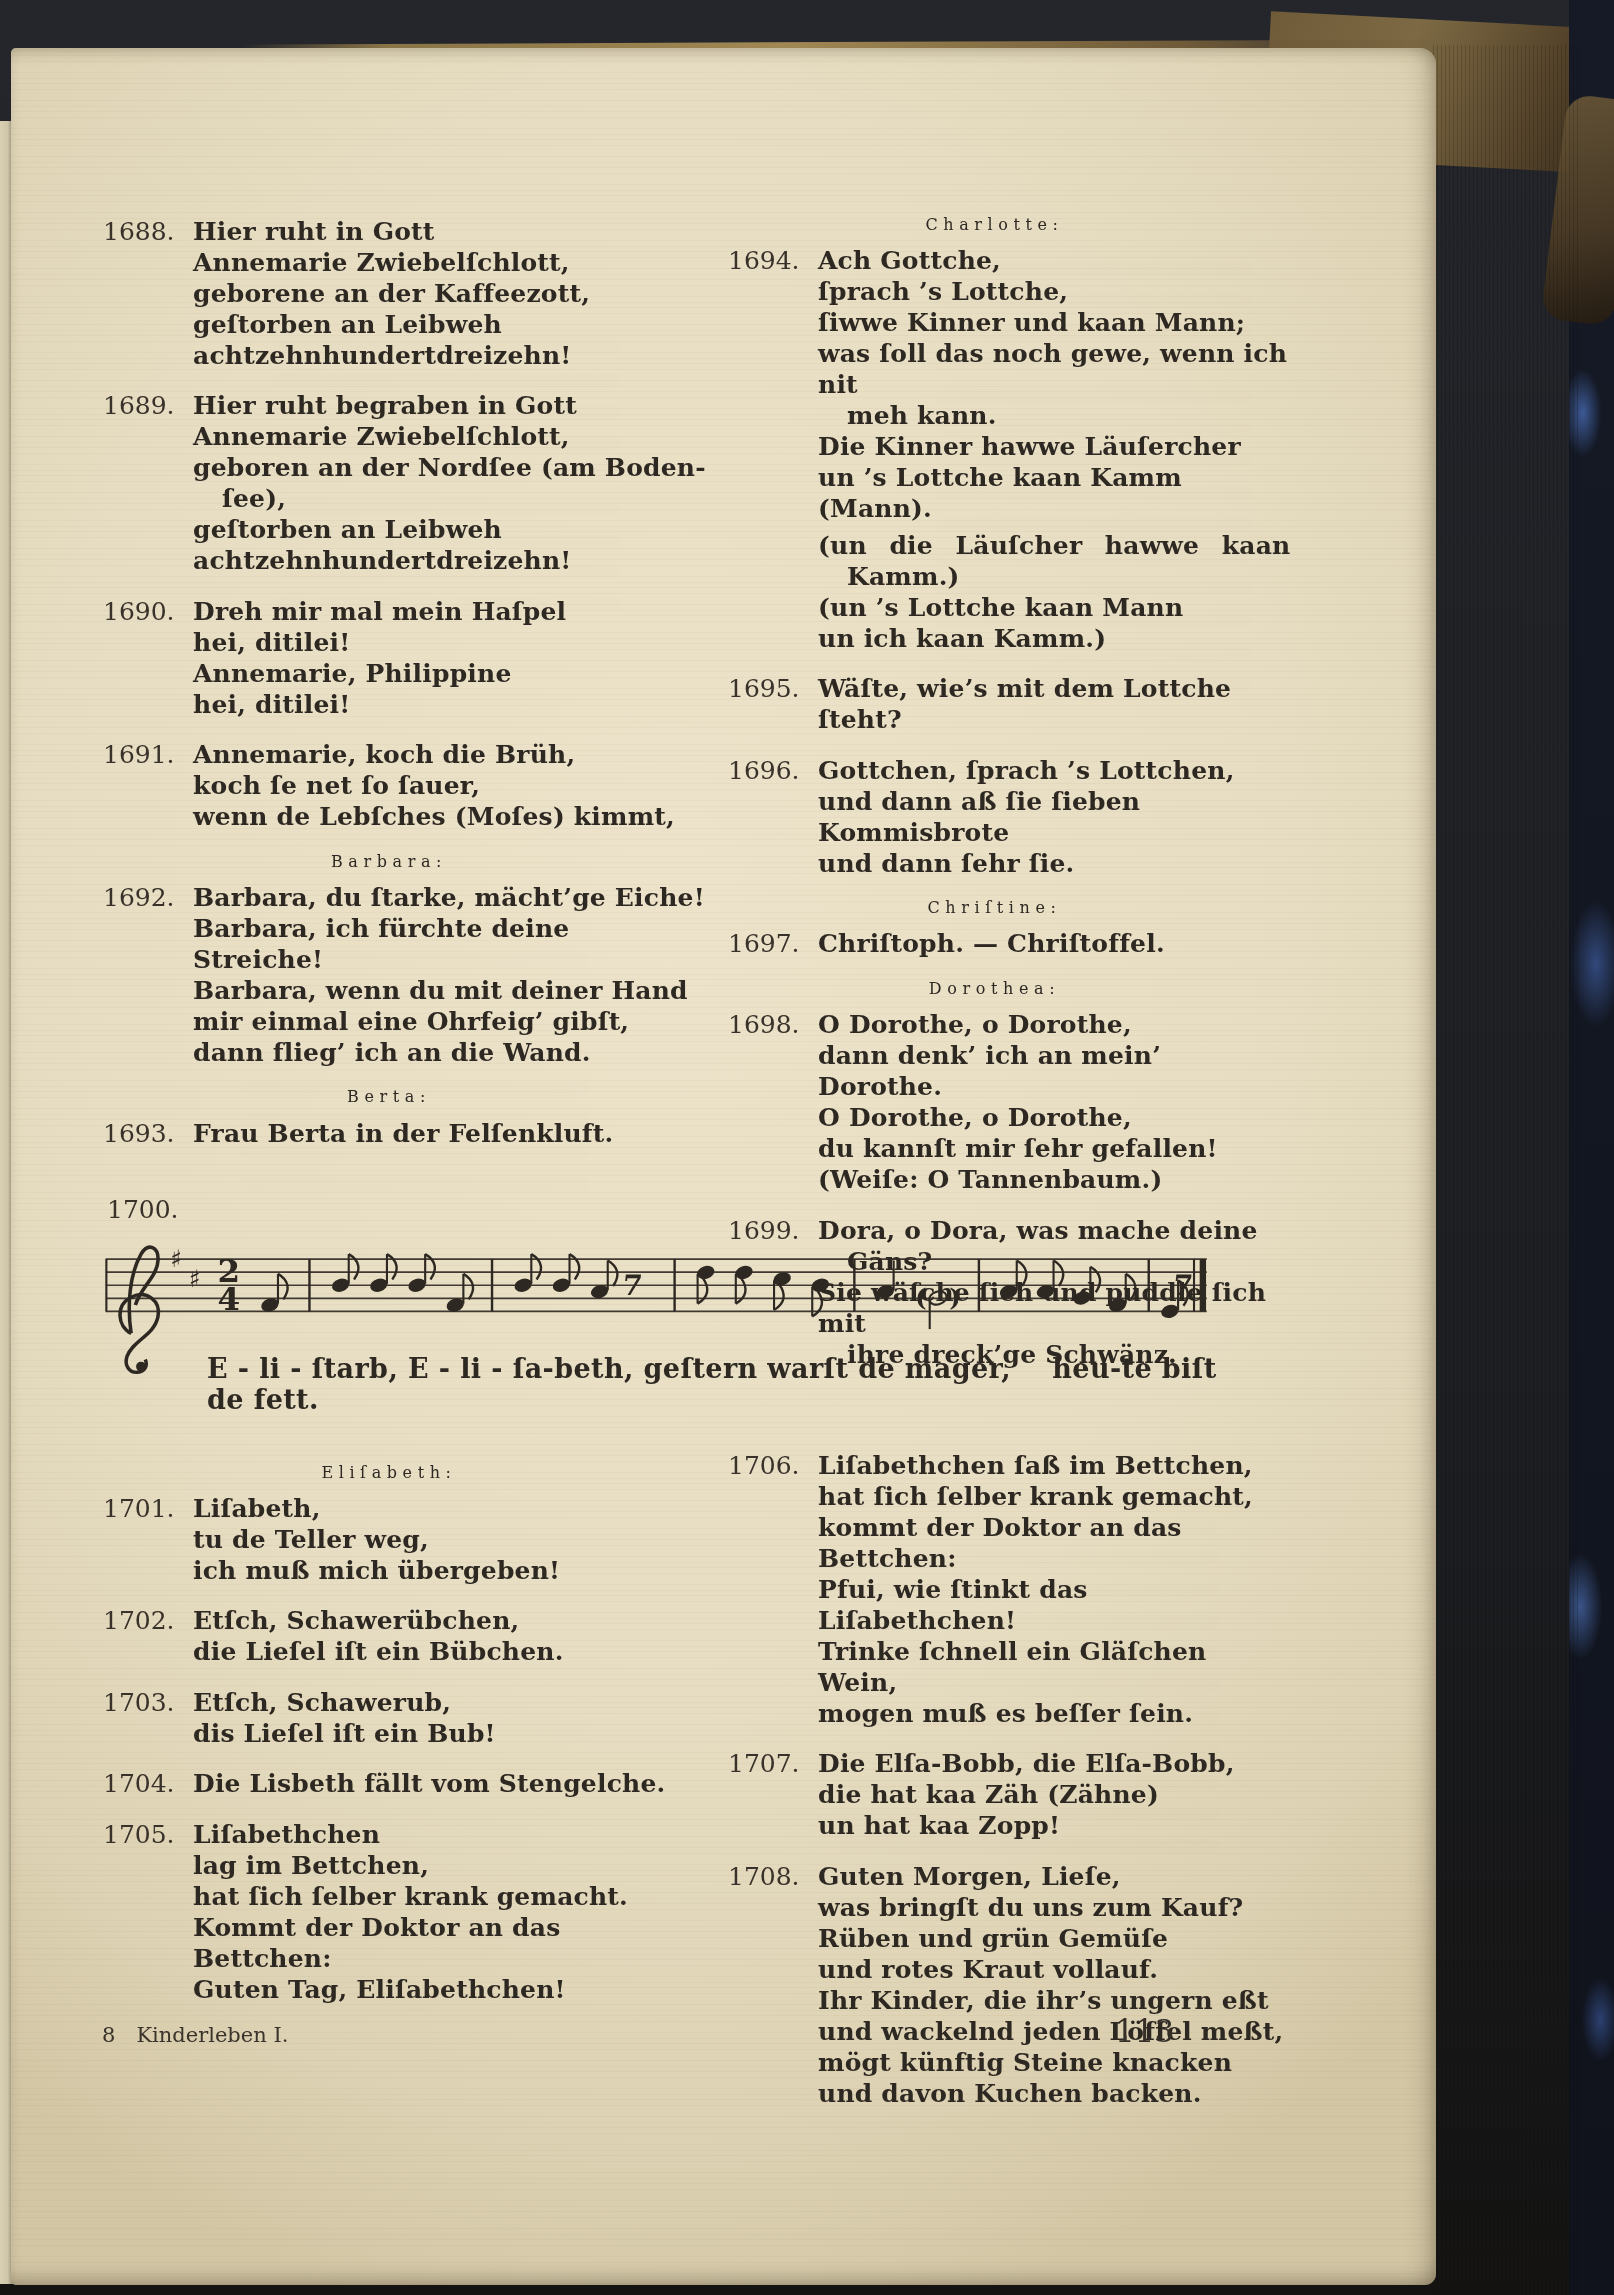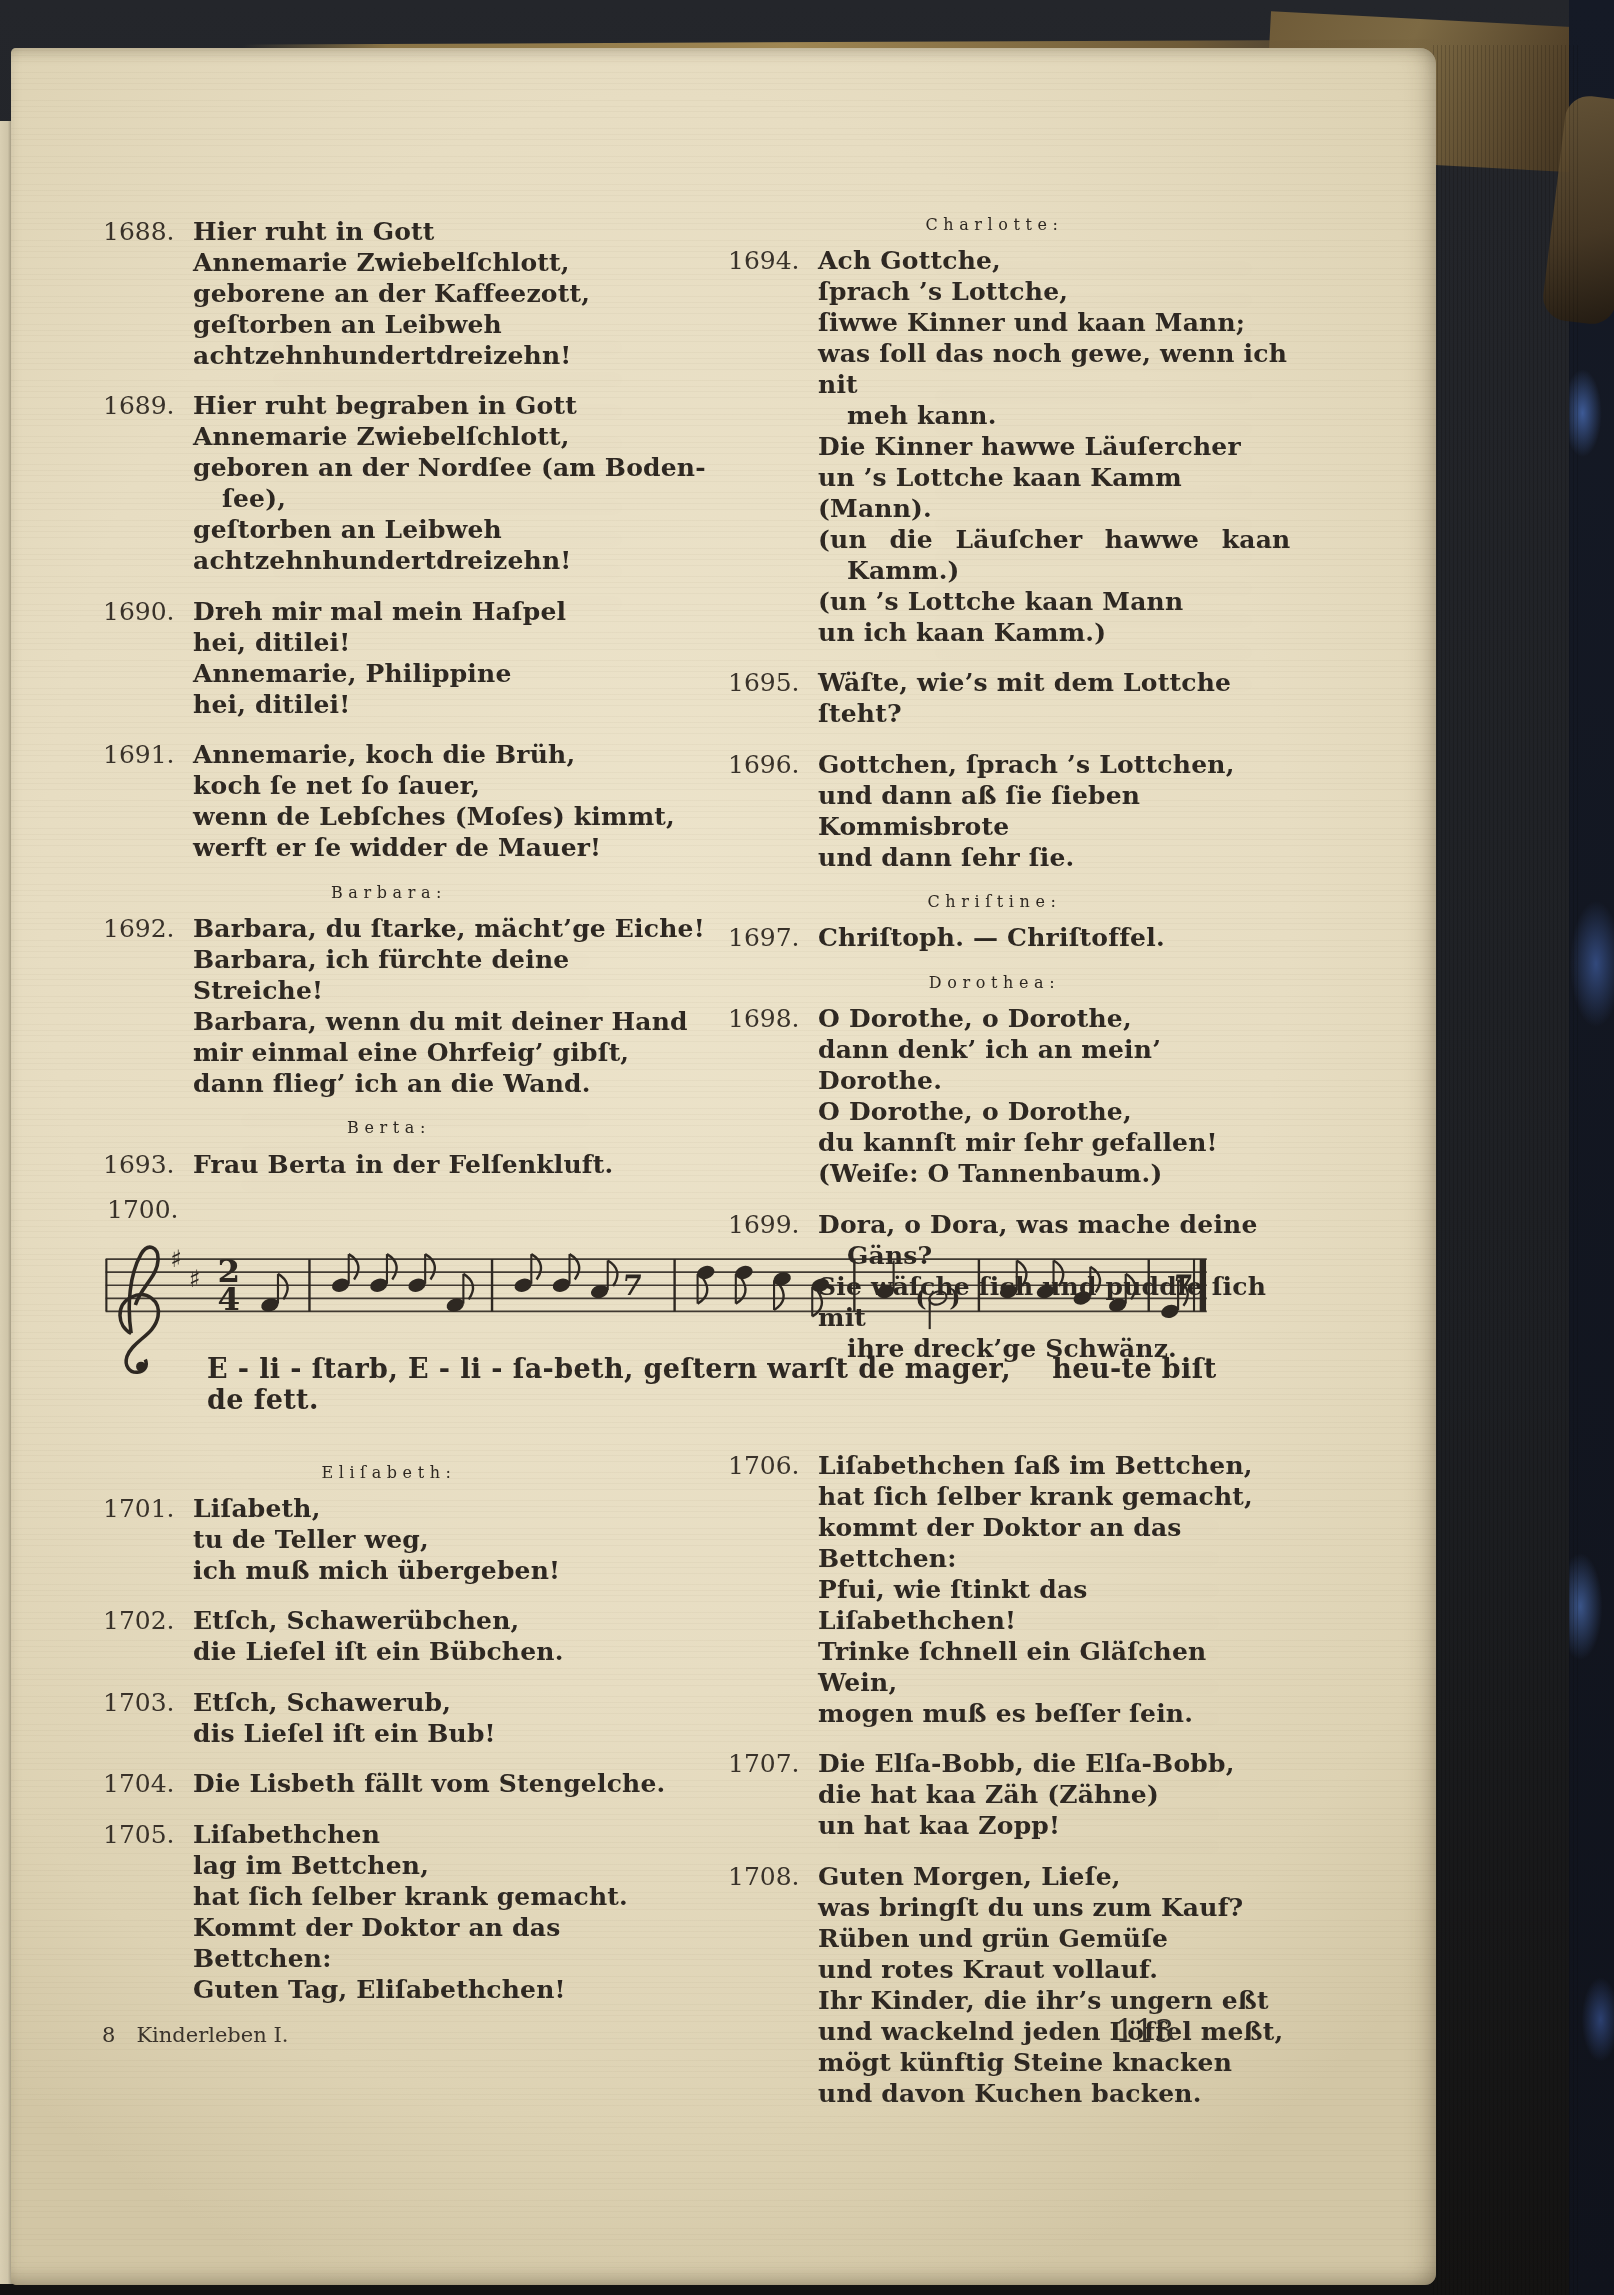--- a/index.html
+++ b/index.html
@@ -48,21 +48,21 @@
       background:repeating-linear-gradient(0deg,rgba(120,105,75,.05) 0 0.8px,rgba(0,0,0,0) 0.8px 5.6px);}
   .ghost{position:absolute;filter:blur(5.6px);opacity:.3;pointer-events:none;
       background:repeating-linear-gradient(0deg,rgba(104,92,66,.16) 0 3.2px,rgba(0,0,0,0) 3.2px 32px);}
   
   .col{position:absolute;color:#2e2822;}
   .verse{display:flex;margin-bottom:19.4px;}
   .vnum{flex:0 0 90px;font-size:25px;line-height:31px;color:#39322a;}
   .vlines{flex:1;}
   .vline{font-size:25px;line-height:31px;font-weight:600;letter-spacing:0.2px;}
   .vline.ind1{padding-left:29px;}
-  .vline.sp{word-spacing:13.7px;}
+  .vline.sp{word-spacing:13.7px;margin-top:6px;}
   .heading{font-size:16px;font-weight:400;letter-spacing:5.6px;text-align:center;
       margin:9.7px 32px 11.3px 0;color:#2e2822;}
   
   .music-num{position:absolute;left:107px;top:1195px;font-size:25px;color:#39322a;}
   .staff-wrap{position:absolute;left:100px;top:1220px;width:1111px;height:163px;}
   .lyrics{position:absolute;left:207px;top:1353px;width:1017px;
       font-size:27px;font-weight:700;color:#2e2822;letter-spacing:0.4px;}
   
   .footer-left{position:absolute;left:102px;top:2023px;font-size:21px;color:#3a332b;}
   .footer-left .sig{margin-right:21px;}
@@ -115,21 +115,20 @@
           <div class="vline">Annemarie, Philippine</div>
           <div class="vline">hei, ditilei!</div>
         </div>
       </div>
       <div class="verse">
         <div class="vnum">1691.</div>
         <div class="vlines">
           <div class="vline">Annemarie, koch die Brüh,</div>
           <div class="vline">koch ſe net ſo ſauer,</div>
           <div class="vline">wenn de Lebſches (Moſes) kimmt,</div>
-          <div class="vline">werft er ſe widder de Mauer!</div>
         </div>
       </div>
       <div class="heading">Barbara:</div>
       <div class="verse">
         <div class="vnum">1692.</div>
         <div class="vlines">
           <div class="vline">Barbara, du ſtarke, mächt’ge Eiche!</div>
           <div class="vline">Barbara, ich fürchte deine Streiche!</div>
           <div class="vline">Barbara, wenn du mit deiner Hand</div>
           <div class="vline">mir einmal eine Ohrfeig’ gibſt,</div>

